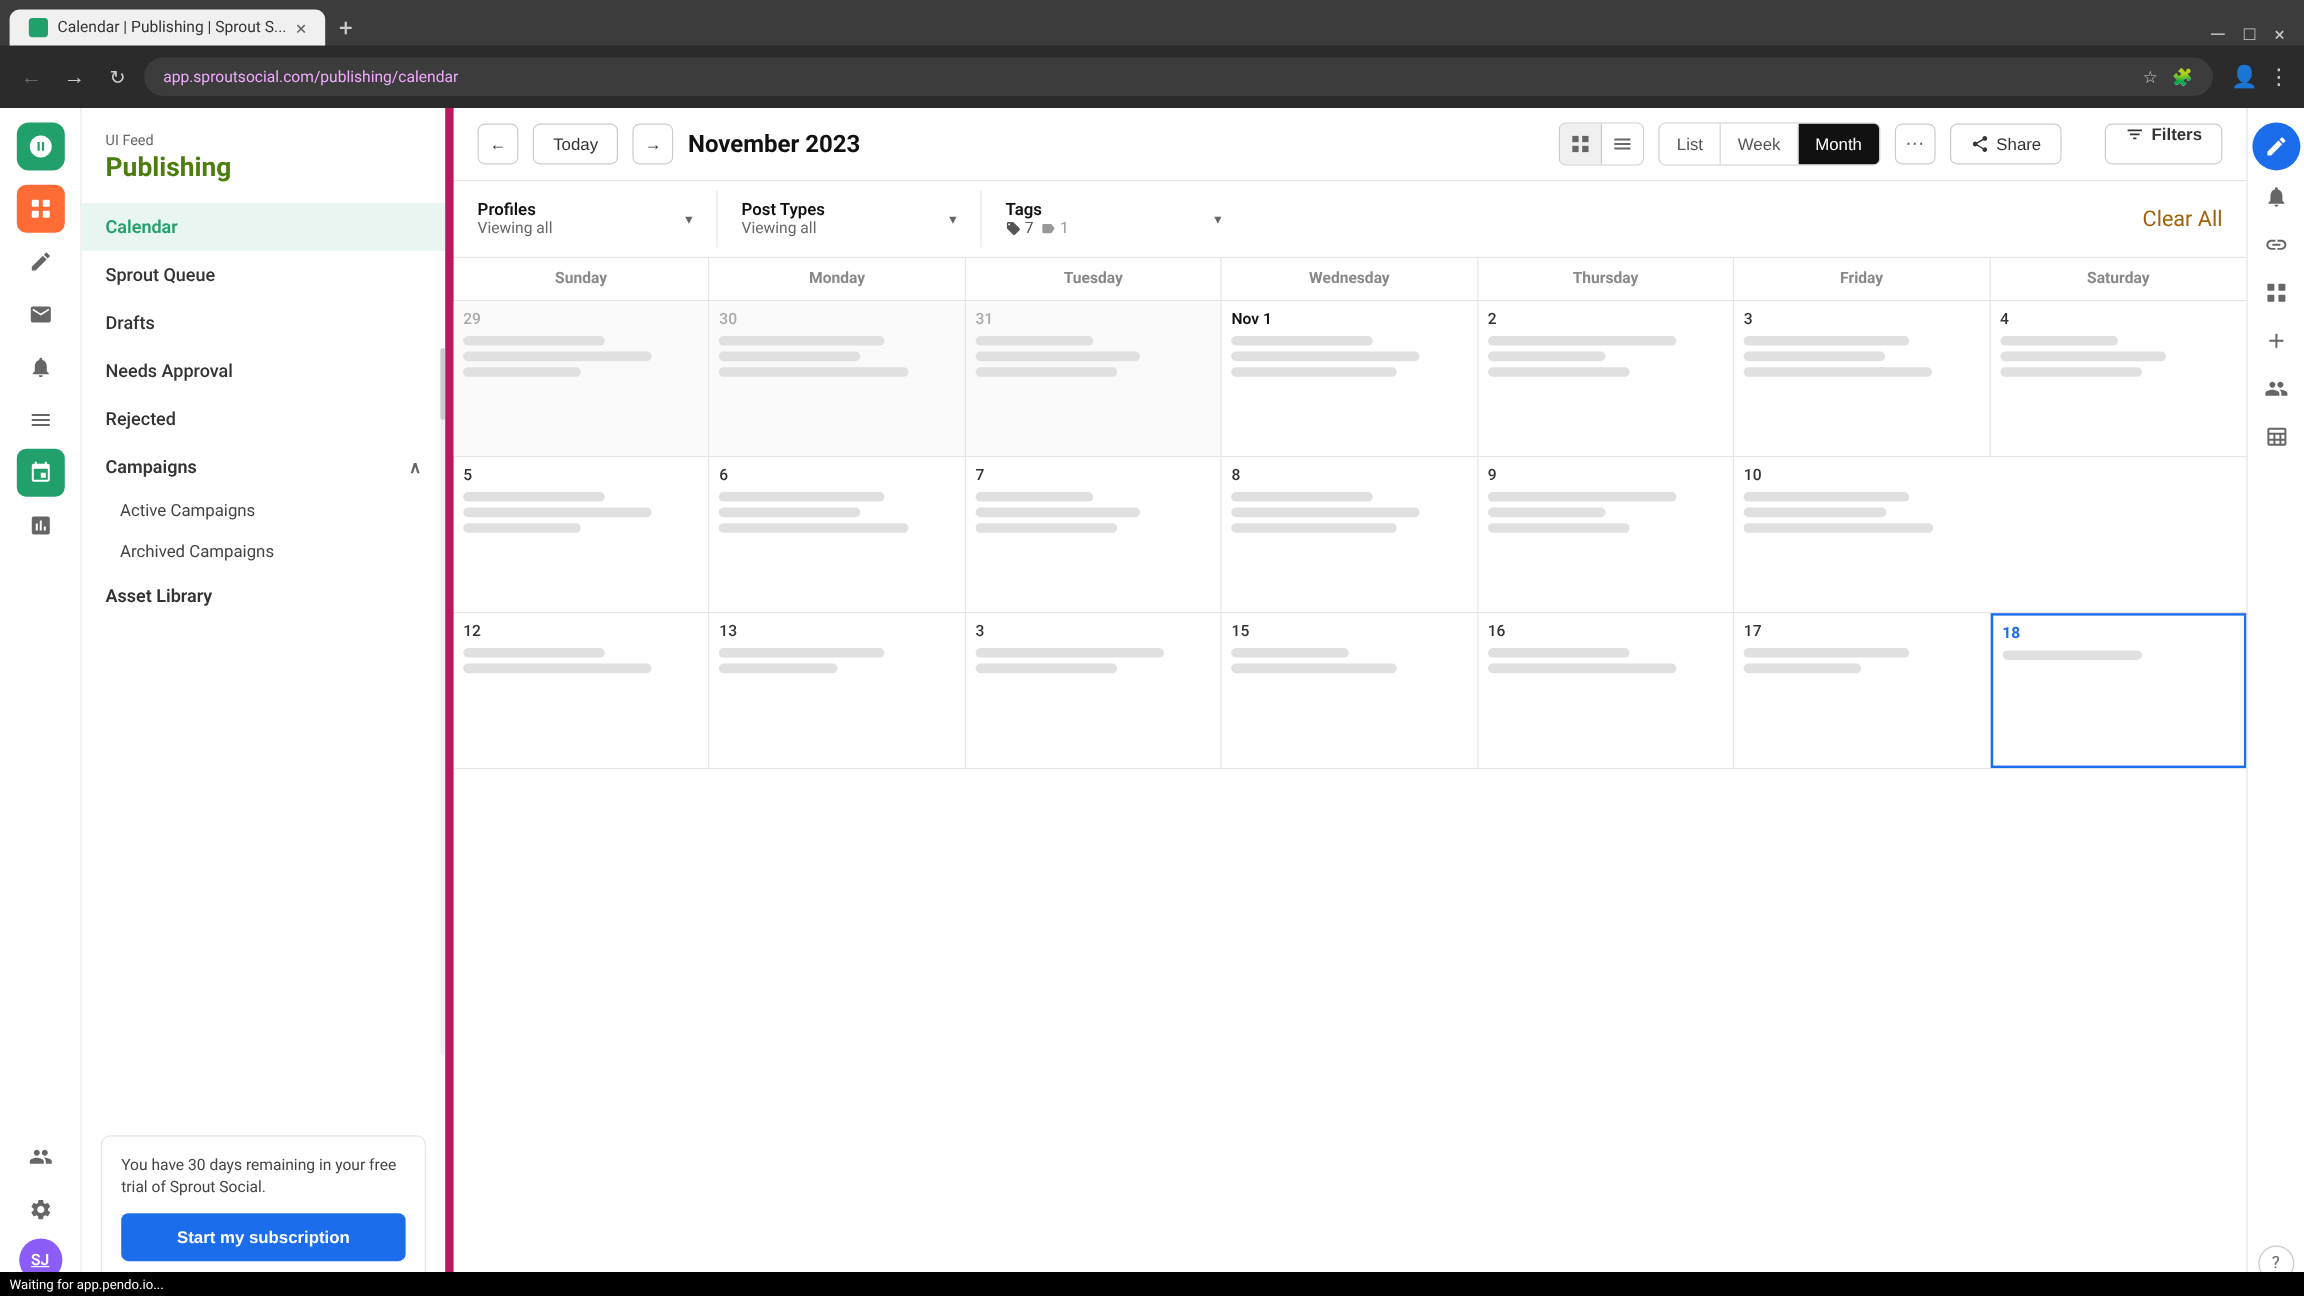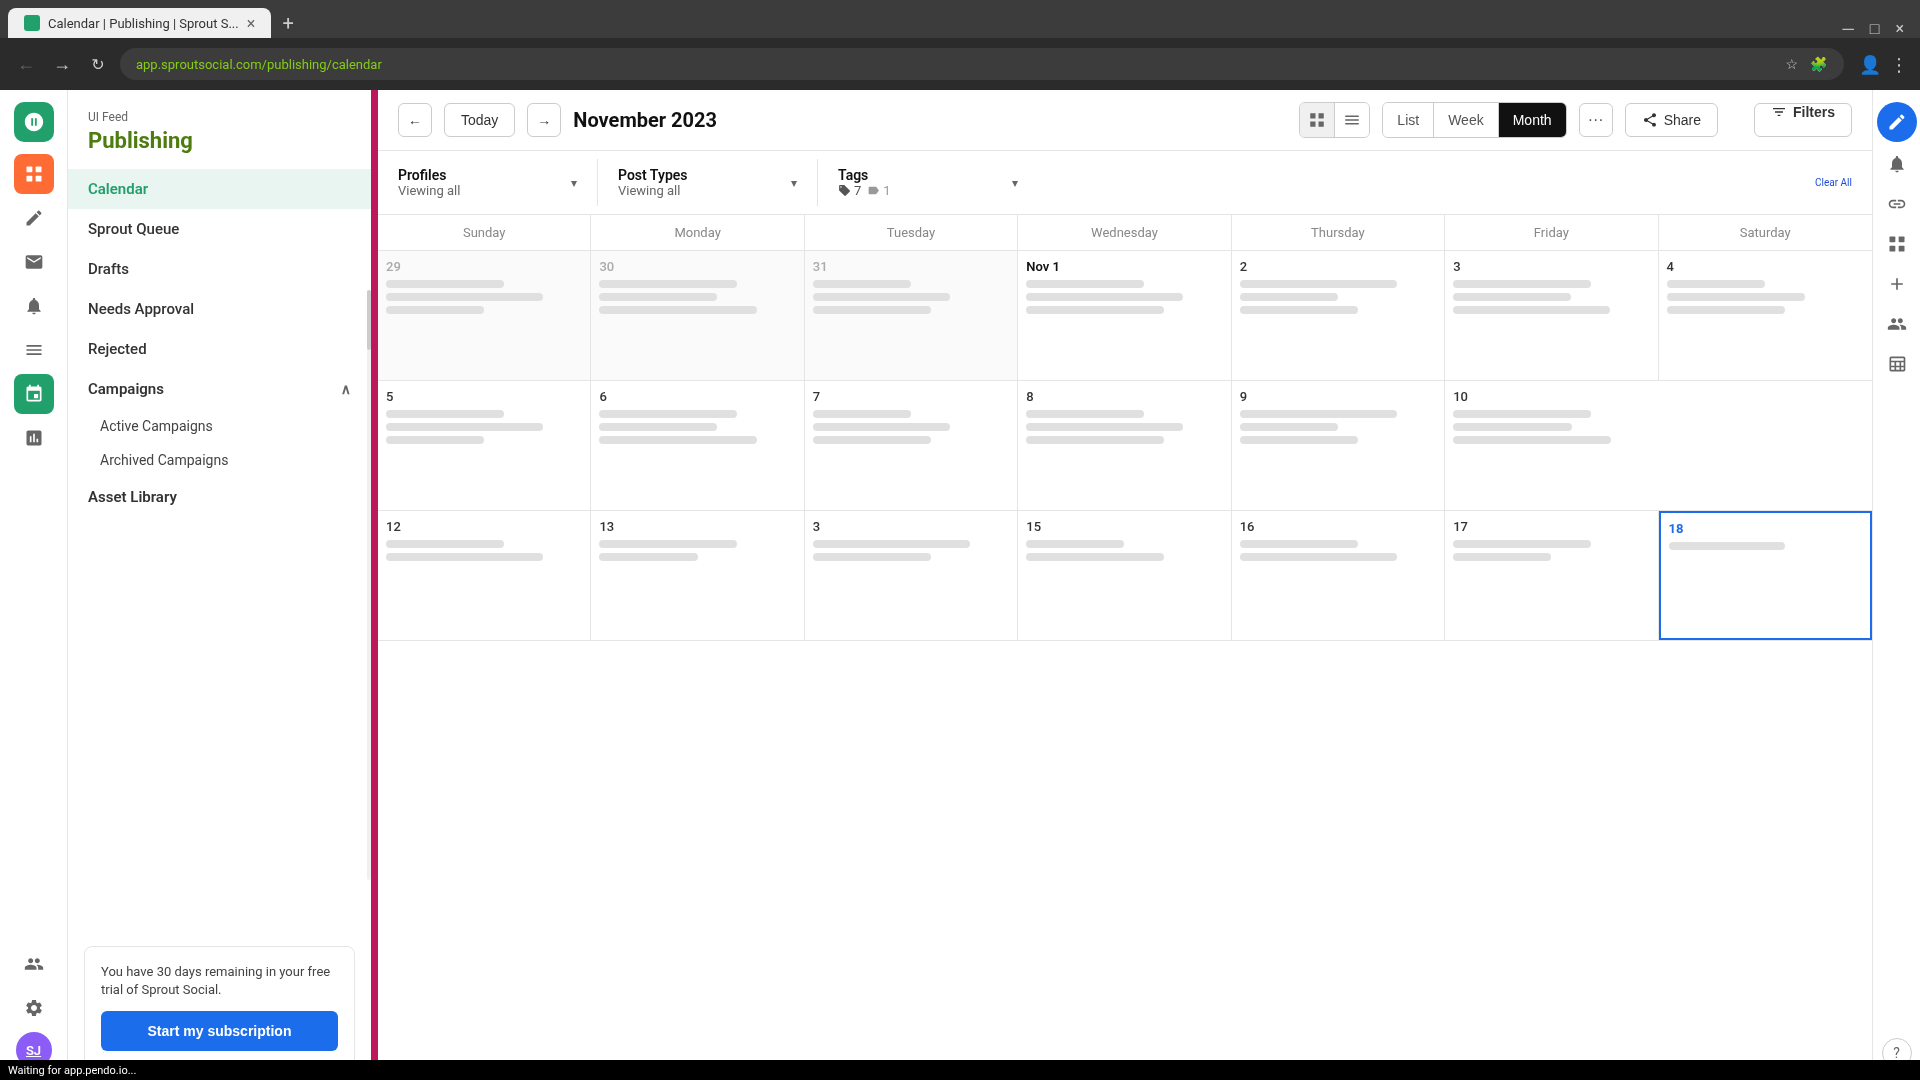--- a/index.html
+++ b/index.html
@@ -11,21 +11,21 @@
     .browser-tab { background: #f0f0f0; border-radius: 8px 8px 0 0; padding: 0 16px; height: 30px; display: flex; align-items: center; gap: 8px; font-size: 13px; color: #333; min-width: 200px; }
     .browser-tab .tab-icon { width: 16px; height: 16px; background: #22a06b; border-radius: 3px; flex-shrink: 0; }
     .browser-tab .tab-close { margin-left: auto; color: #666; cursor: pointer; font-size: 16px; }
     .browser-tab-new { width: 30px; height: 30px; display: flex; align-items: center; justify-content: center; color: #ccc; font-size: 20px; cursor: pointer; }
     .browser-tab-controls { margin-left: auto; display: flex; align-items: center; gap: 16px; padding-right: 8px; color: #ccc; font-size: 16px; }
     .browser-controls { height: 52px; display: flex; align-items: center; padding: 0 12px; gap: 8px; }
     .browser-nav-btn { width: 28px; height: 28px; display: flex; align-items: center; justify-content: center; color: #ccc; cursor: pointer; font-size: 18px; }
     .browser-nav-btn.disabled { color: #666; }
     .browser-refresh { width: 28px; height: 28px; display: flex; align-items: center; justify-content: center; color: #ccc; cursor: pointer; }
     .browser-url-bar { flex: 1; background: #3c3c3c; border-radius: 20px; height: 32px; display: flex; align-items: center; padding: 0 16px; gap: 8px; }
-    .browser-url-text { color: #84cc16; font-size: 13px; }
+    .browser-url-text { color: #f0abfc; font-size: 13px; }
     .browser-url-icons { margin-left: auto; display: flex; gap: 12px; color: #ccc; font-size: 14px; }
     .browser-right-icons { display: flex; gap: 8px; align-items: center; color: #ccc; font-size: 18px; margin-left: 8px; }
     .browser-status-bar { background: #000; height: 20px; display: flex; align-items: center; padding: 0 8px; color: #fff; font-size: 11px; position: fixed; bottom: 0; left: 0; right: 0; z-index: 100; }
 
     
     .app-wrapper { display: flex; flex: 1; height: calc(1080px - 90px - 20px); }
 
     
     .icon-rail { width: 68px; background: #fff; border-right: 1px solid #e5e5e5; display: flex; flex-direction: column; align-items: center; padding: 12px 0; gap: 4px; flex-shrink: 0; }
     .rail-logo { width: 40px; height: 40px; background: #22a06b; border-radius: 10px; display: flex; align-items: center; justify-content: center; margin-bottom: 8px; }
@@ -79,26 +79,26 @@
     .cal-filter-btn { height: 34px; padding: 0 16px; border: 1px solid #ccc; border-radius: 6px; background: #fff; cursor: pointer; font-size: 14px; font-weight: 600; color: #333; display: flex; align-items: flex-start; gap: 6px; margin-left: 24px; }
 
     
     .filter-bar { padding: 8px 20px; display: flex; align-items: center; gap: 0; border-bottom: 1px solid #e5e5e5; flex-shrink: 0; }
     .filter-item { display: flex; align-items: center; gap: 8px; padding: 8px 20px 8px 0; border-right: 1px solid #e5e5e5; margin-right: 20px; cursor: pointer; min-width: 200px; }
     .filter-item:last-of-type { border-right: none; }
     .filter-label { font-size: 14px; font-weight: 600; color: #111; }
     .filter-sub { font-size: 13px; color: #666; }
     .filter-chevron { color: #666; font-size: 12px; margin-left: auto; }
     .filter-tags { display: flex; align-items: center; gap: 6px; }
-    .filter-clear { margin-left: auto; font-size: 10px; color: #1d4ed8; cursor: pointer; text-decoration: none; }
+    .filter-clear { margin-left: auto; font-size: 18px; color: #a16207; cursor: pointer; text-decoration: none; }
 
     
     .cal-grid { flex: 1; overflow-y: auto; }
     .cal-days-header { display: grid; grid-template-columns: repeat(7, 1fr); border-bottom: 1px solid #e5e5e5; }
-    .cal-day-header { padding: 10px; text-align: center; font-size: 13px; font-weight: 400; color: #888; border-right: 1px solid #e5e5e5; }
+    .cal-day-header { padding: 10px; text-align: center; font-size: 13px; font-weight: 700; color: #888; border-right: 1px solid #e5e5e5; }
     .cal-day-header:last-child { border-right: none; }
     .cal-week { display: grid; grid-template-columns: repeat(7, 1fr); border-bottom: 1px solid #e5e5e5; min-height: 130px; }
     .cal-cell { border-right: 1px solid #e5e5e5; padding: 8px 8px 4px; position: relative; vertical-align: top; }
     .cal-cell:last-child { border-right: none; }
     .cal-cell.other-month { background: #fafafa; }
     .cal-cell.today { border: 2px solid #1c6deb; }
     .cal-date-num { font-size: 13px; font-weight: 500; color: #333; margin-bottom: 6px; }
     .cal-date-num.other { color: #aaa; }
     .cal-date-num.nov1 { color: #111; font-weight: 600; }
     .cal-skeleton { height: 8px; background: #e0e0e0; border-radius: 4px; margin-bottom: 5px; }

